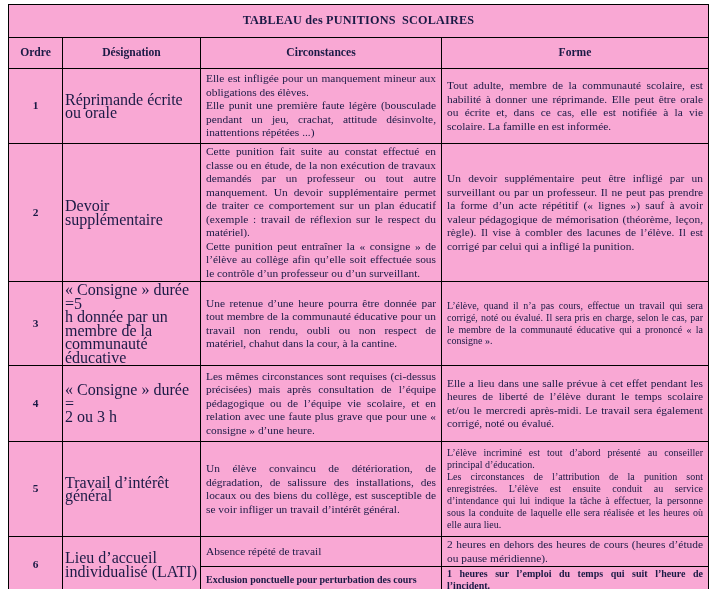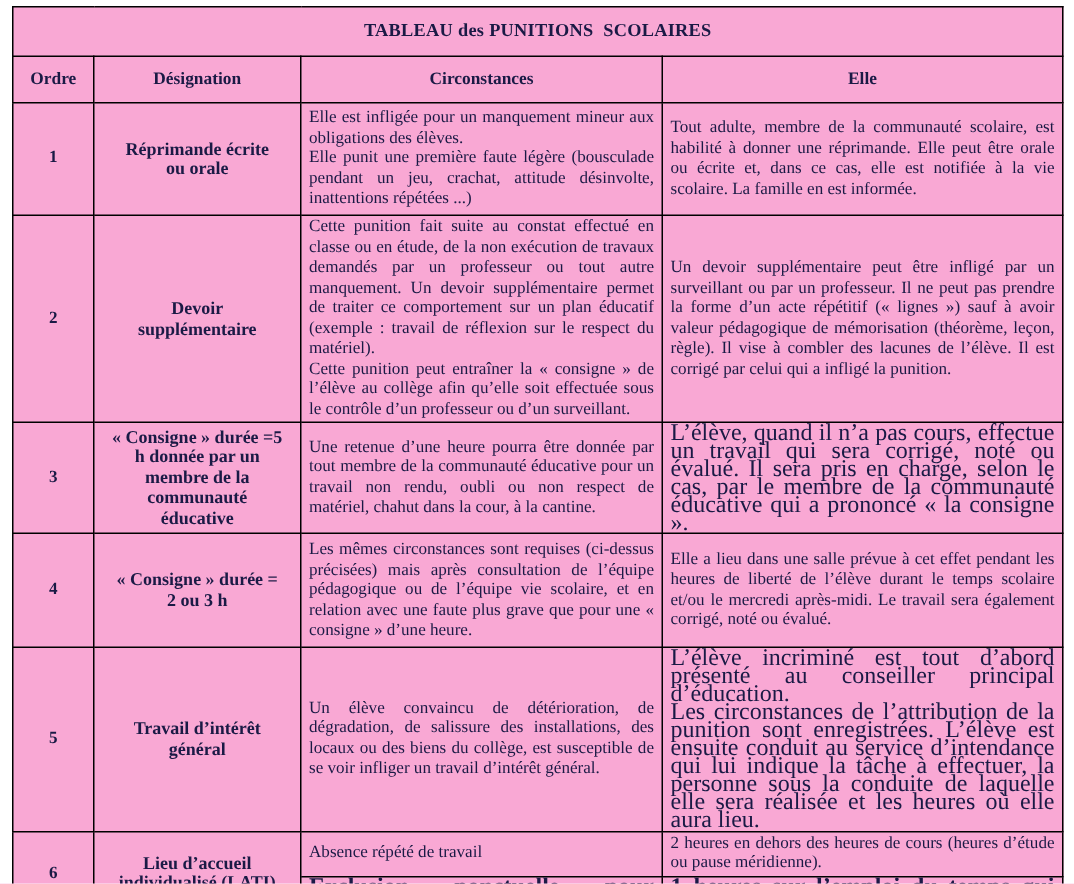--- a/index.html
+++ b/index.html
@@ -47,32 +47,31 @@
     height: 28px;
     font-weight: bold;
     text-align: center;
     font-size: 11.6px;
   }
   td.ordre {
     text-align: center;
     font-weight: bold;
   }
   td.desig {
-    text-align: center;
-    font-weight: bold;
+    font-weight: normal;
     white-space: pre-line;
     padding: 1px 2px;
-    font-size: 12px;
+    font-size: 16px;
   }
   td.circ, td.forme {
     text-align: justify;
     white-space: pre-line;
   }
   td.compact {
-    font-size: 16px;
+    font-size: 10px;
     line-height: 11.9px;
   }
   tr.h-r1  { height: 75px; }
   tr.h-r2  { height: 134px; }
   tr.h-r3  { height: 72px; }
   tr.h-r4  { height: 76px; }
   tr.h-r5  { height: 95px; }
   tr.h-r6a { height: 30px; }
   tr.h-r6b { height: 25px; font-weight: bold; }
   tr.row-partial td {
@@ -95,21 +94,21 @@
 
     <tbody>
         <tr class="row-title">
       <td colspan="4">TABLEAU des PUNITIONS&nbsp; SCOLAIRES</td>
     </tr>
 
     <tr class="row-colhead">
       <td>Ordre</td>
       <td>Désignation</td>
       <td>Circonstances</td>
-      <td>Elle</td>
+      <td>Forme</td>
     </tr>
 
     <tr class="h-r1">
       <td class="ordre">1</td>
       <td class="desig">Réprimande écrite
 ou orale</td>
       <td class="circ">Elle est infligée pour un manquement mineur aux obligations des élèves.
 Elle punit une première faute légère (bousculade pendant un jeu, crachat, attitude désinvolte, inattentions répétées ...)</td>
       <td class="forme">Tout adulte, membre de la communauté scolaire, est habilité à donner une réprimande. Elle peut être orale ou écrite et, dans ce cas, elle est notifiée à la vie scolaire. La famille en est informée.</td>
     </tr>

